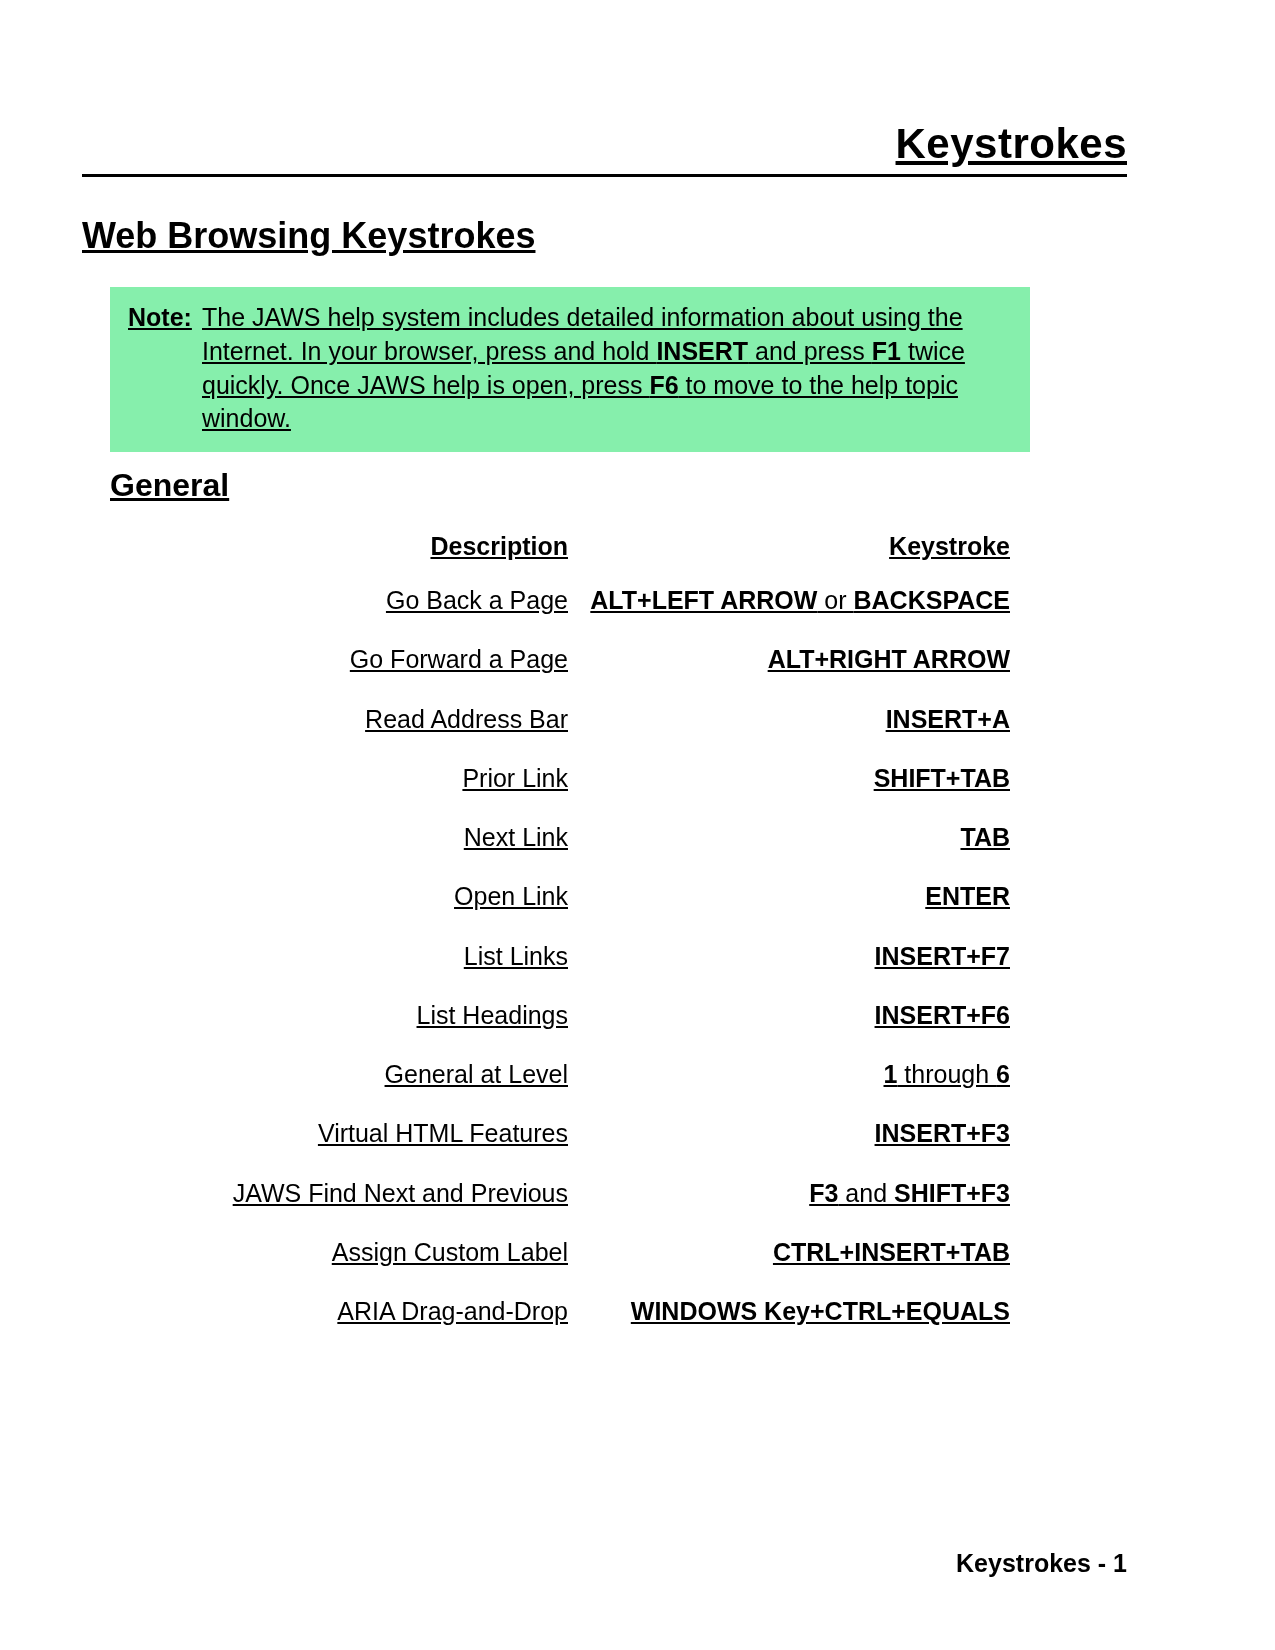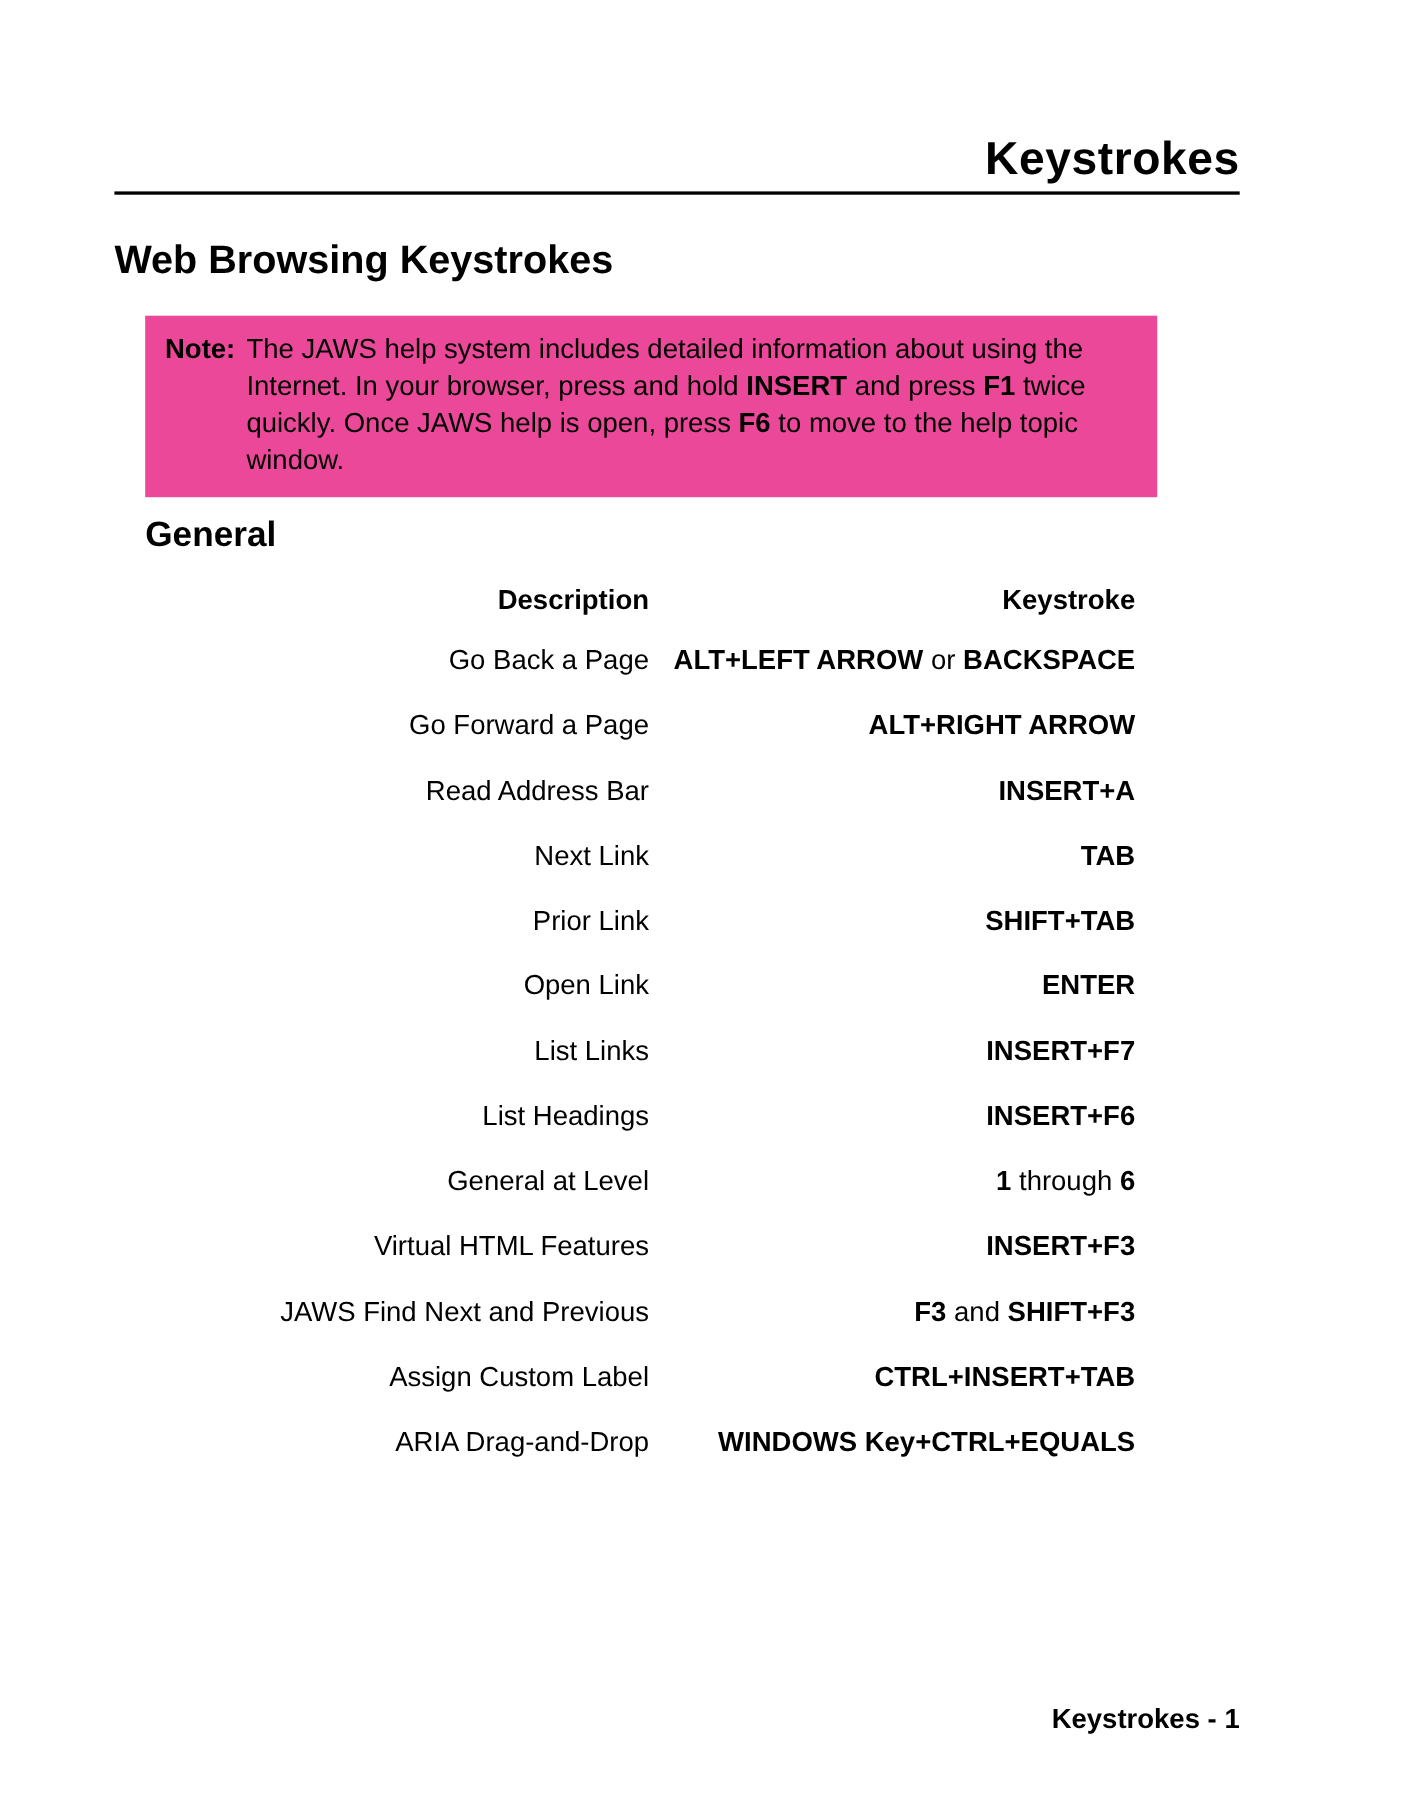--- a/index.html
+++ b/index.html
@@ -1,40 +1,41 @@
 <!DOCTYPE html>
 <html><head>
   <meta charset="utf-8">
   <style>
     * { box-sizing: border-box; margin: 0; padding: 0; }
     html, body { width: 1275px; height: 1650px; background: #fff; font-family: Arial, Helvetica, sans-serif; color: #000; }
     .page {
       width: 1262px;
       height: 1650px;
       position: relative;
-      padding: 120px 135px 80px 104px;
+      padding: 120px 135px 80px 82px;
+      text-decoration: underline;
     }
     .doc-title {
       text-align: right;
       font-size: 42px;
       font-weight: 700;
       padding-bottom: 6px;
       border-bottom: 3px solid #000;
       letter-spacing: 0.5px;
     }
     .section-title {
       margin-top: 38px;
       font-size: 36px;
       font-weight: 700;
     }
     .note-box {
       margin-top: 30px;
       margin-left: 28px;
       width: 920px;
-      background: #ec4899;
+      background: #86efac;
       padding: 14px 18px 16px 18px;
       font-size: 25px;
       line-height: 1.35;
     }
     .note-row { display: flex; }
     .note-col-label { width: 74px; flex: 0 0 74px; font-weight: 700; }
     .note-col-text { flex: 1; }
     .subsection-title {
       margin-top: 15px;
       margin-left: 28px;
@@ -92,26 +93,26 @@
         </div>
         <div class="trow">
           <div class="col-desc">Go Forward a Page</div>
           <div class="col-key"><span class="b">ALT+RIGHT ARROW</span></div>
         </div>
         <div class="trow">
           <div class="col-desc">Read Address Bar</div>
           <div class="col-key"><span class="b">INSERT+A</span></div>
         </div>
         <div class="trow">
+          <div class="col-desc">Prior Link</div>
+          <div class="col-key"><span class="b">SHIFT+TAB</span></div>
+        </div>
+        <div class="trow">
           <div class="col-desc">Next Link</div>
           <div class="col-key"><span class="b">TAB</span></div>
-        </div>
-        <div class="trow">
-          <div class="col-desc">Prior Link</div>
-          <div class="col-key"><span class="b">SHIFT+TAB</span></div>
         </div>
         <div class="trow">
           <div class="col-desc">Open Link</div>
           <div class="col-key"><span class="b">ENTER</span></div>
         </div>
         <div class="trow">
           <div class="col-desc">List Links</div>
           <div class="col-key"><span class="b">INSERT+F7</span></div>
         </div>
         <div class="trow">

